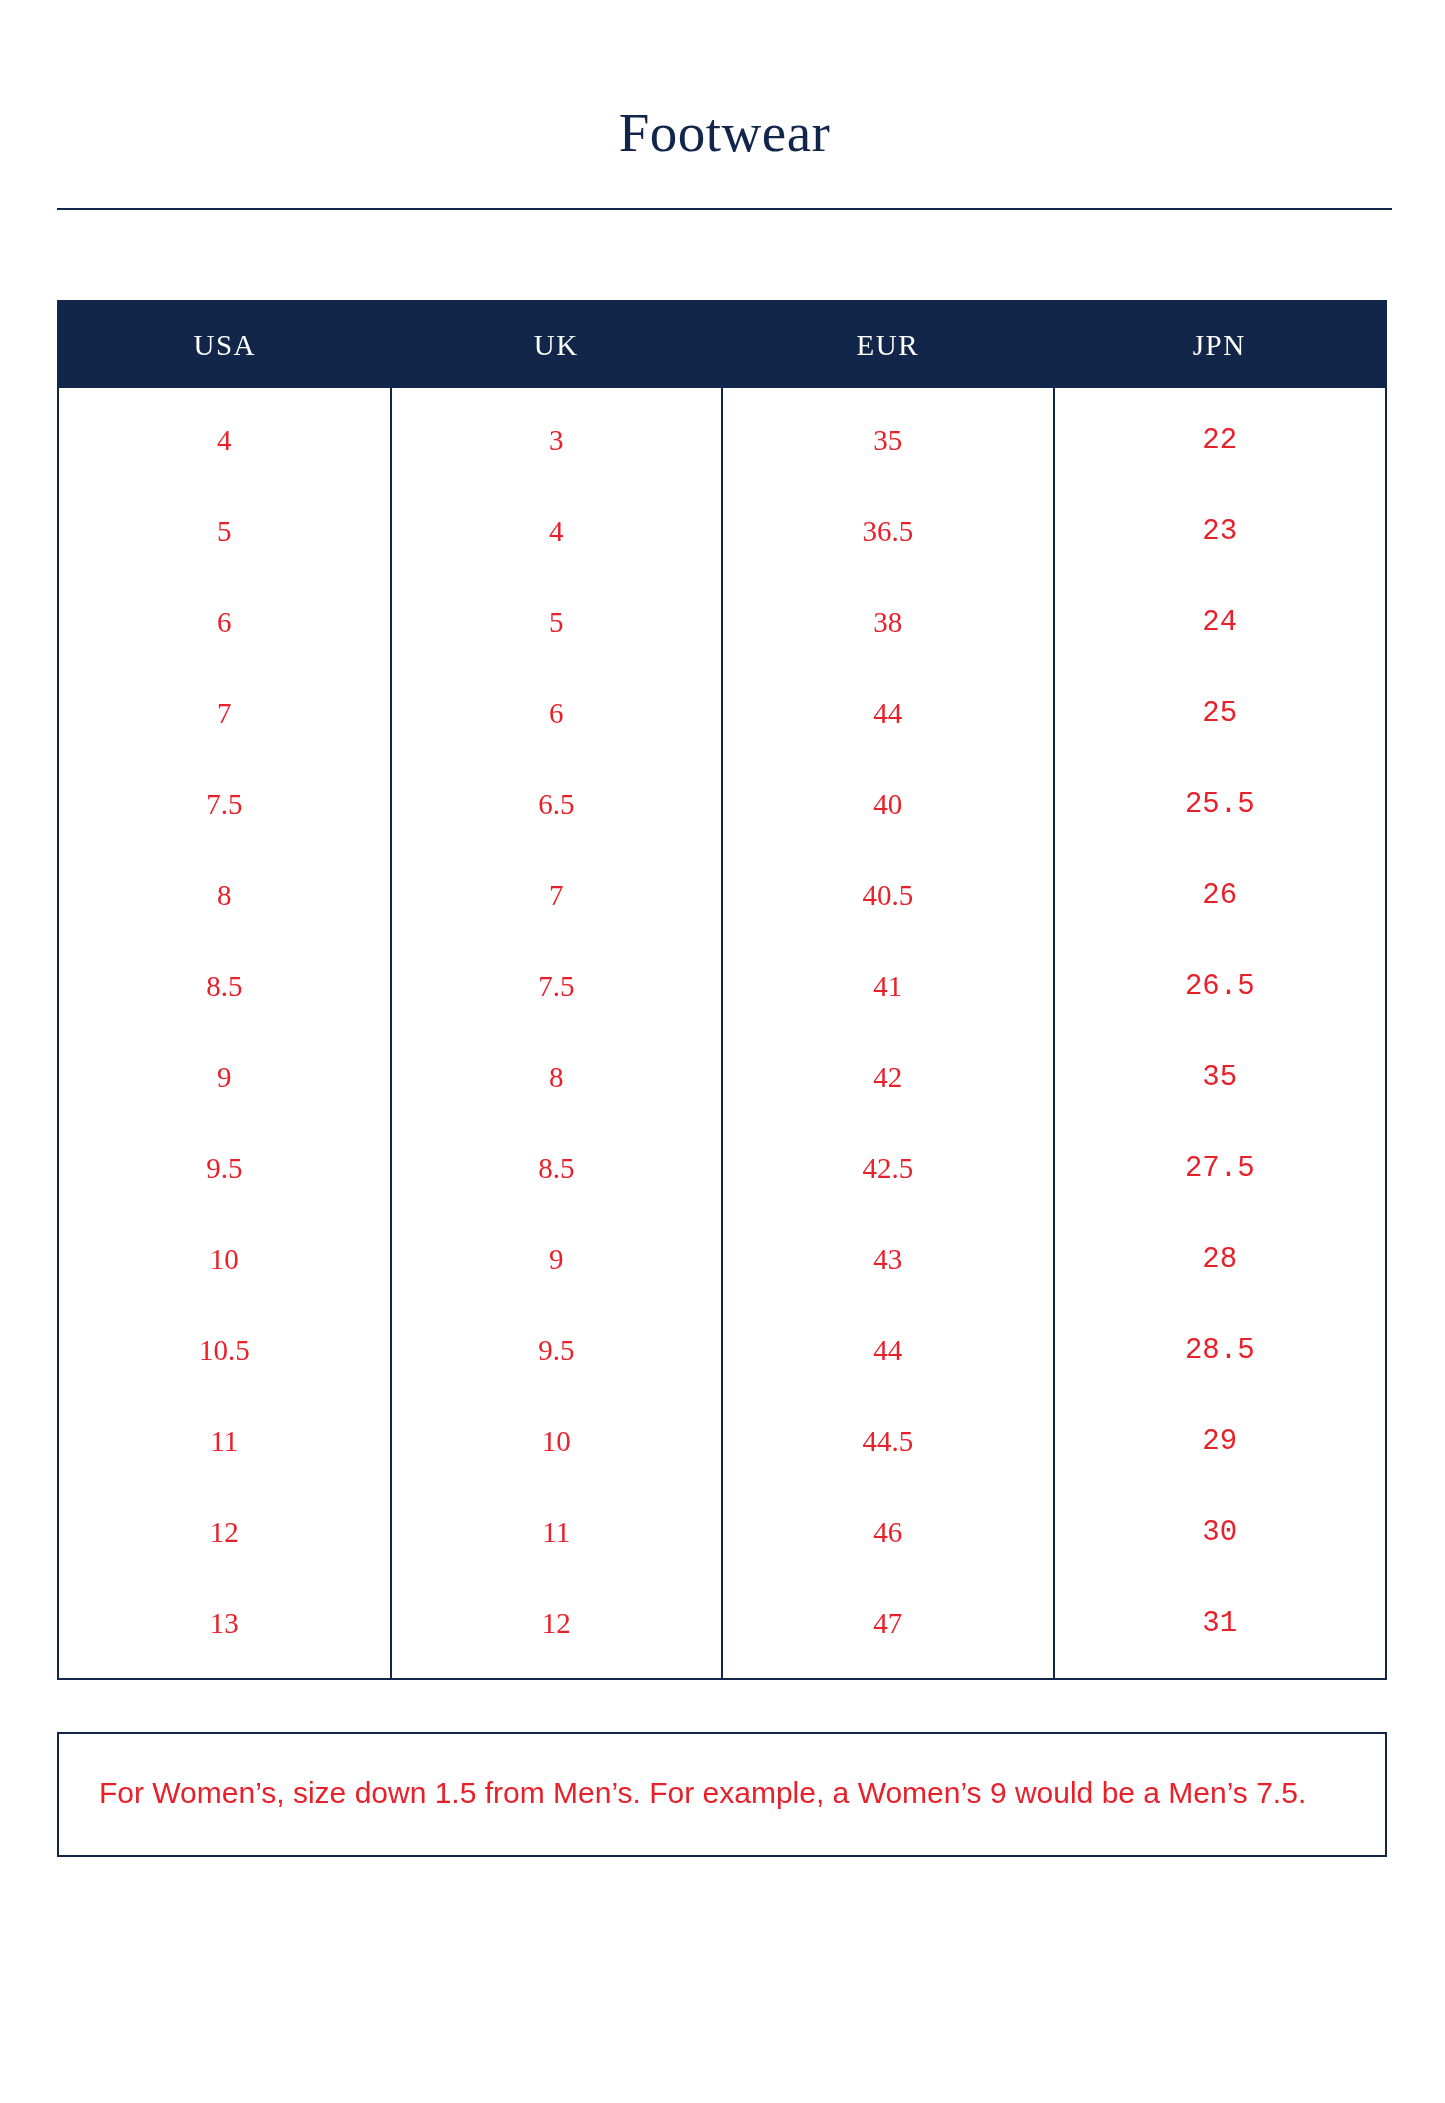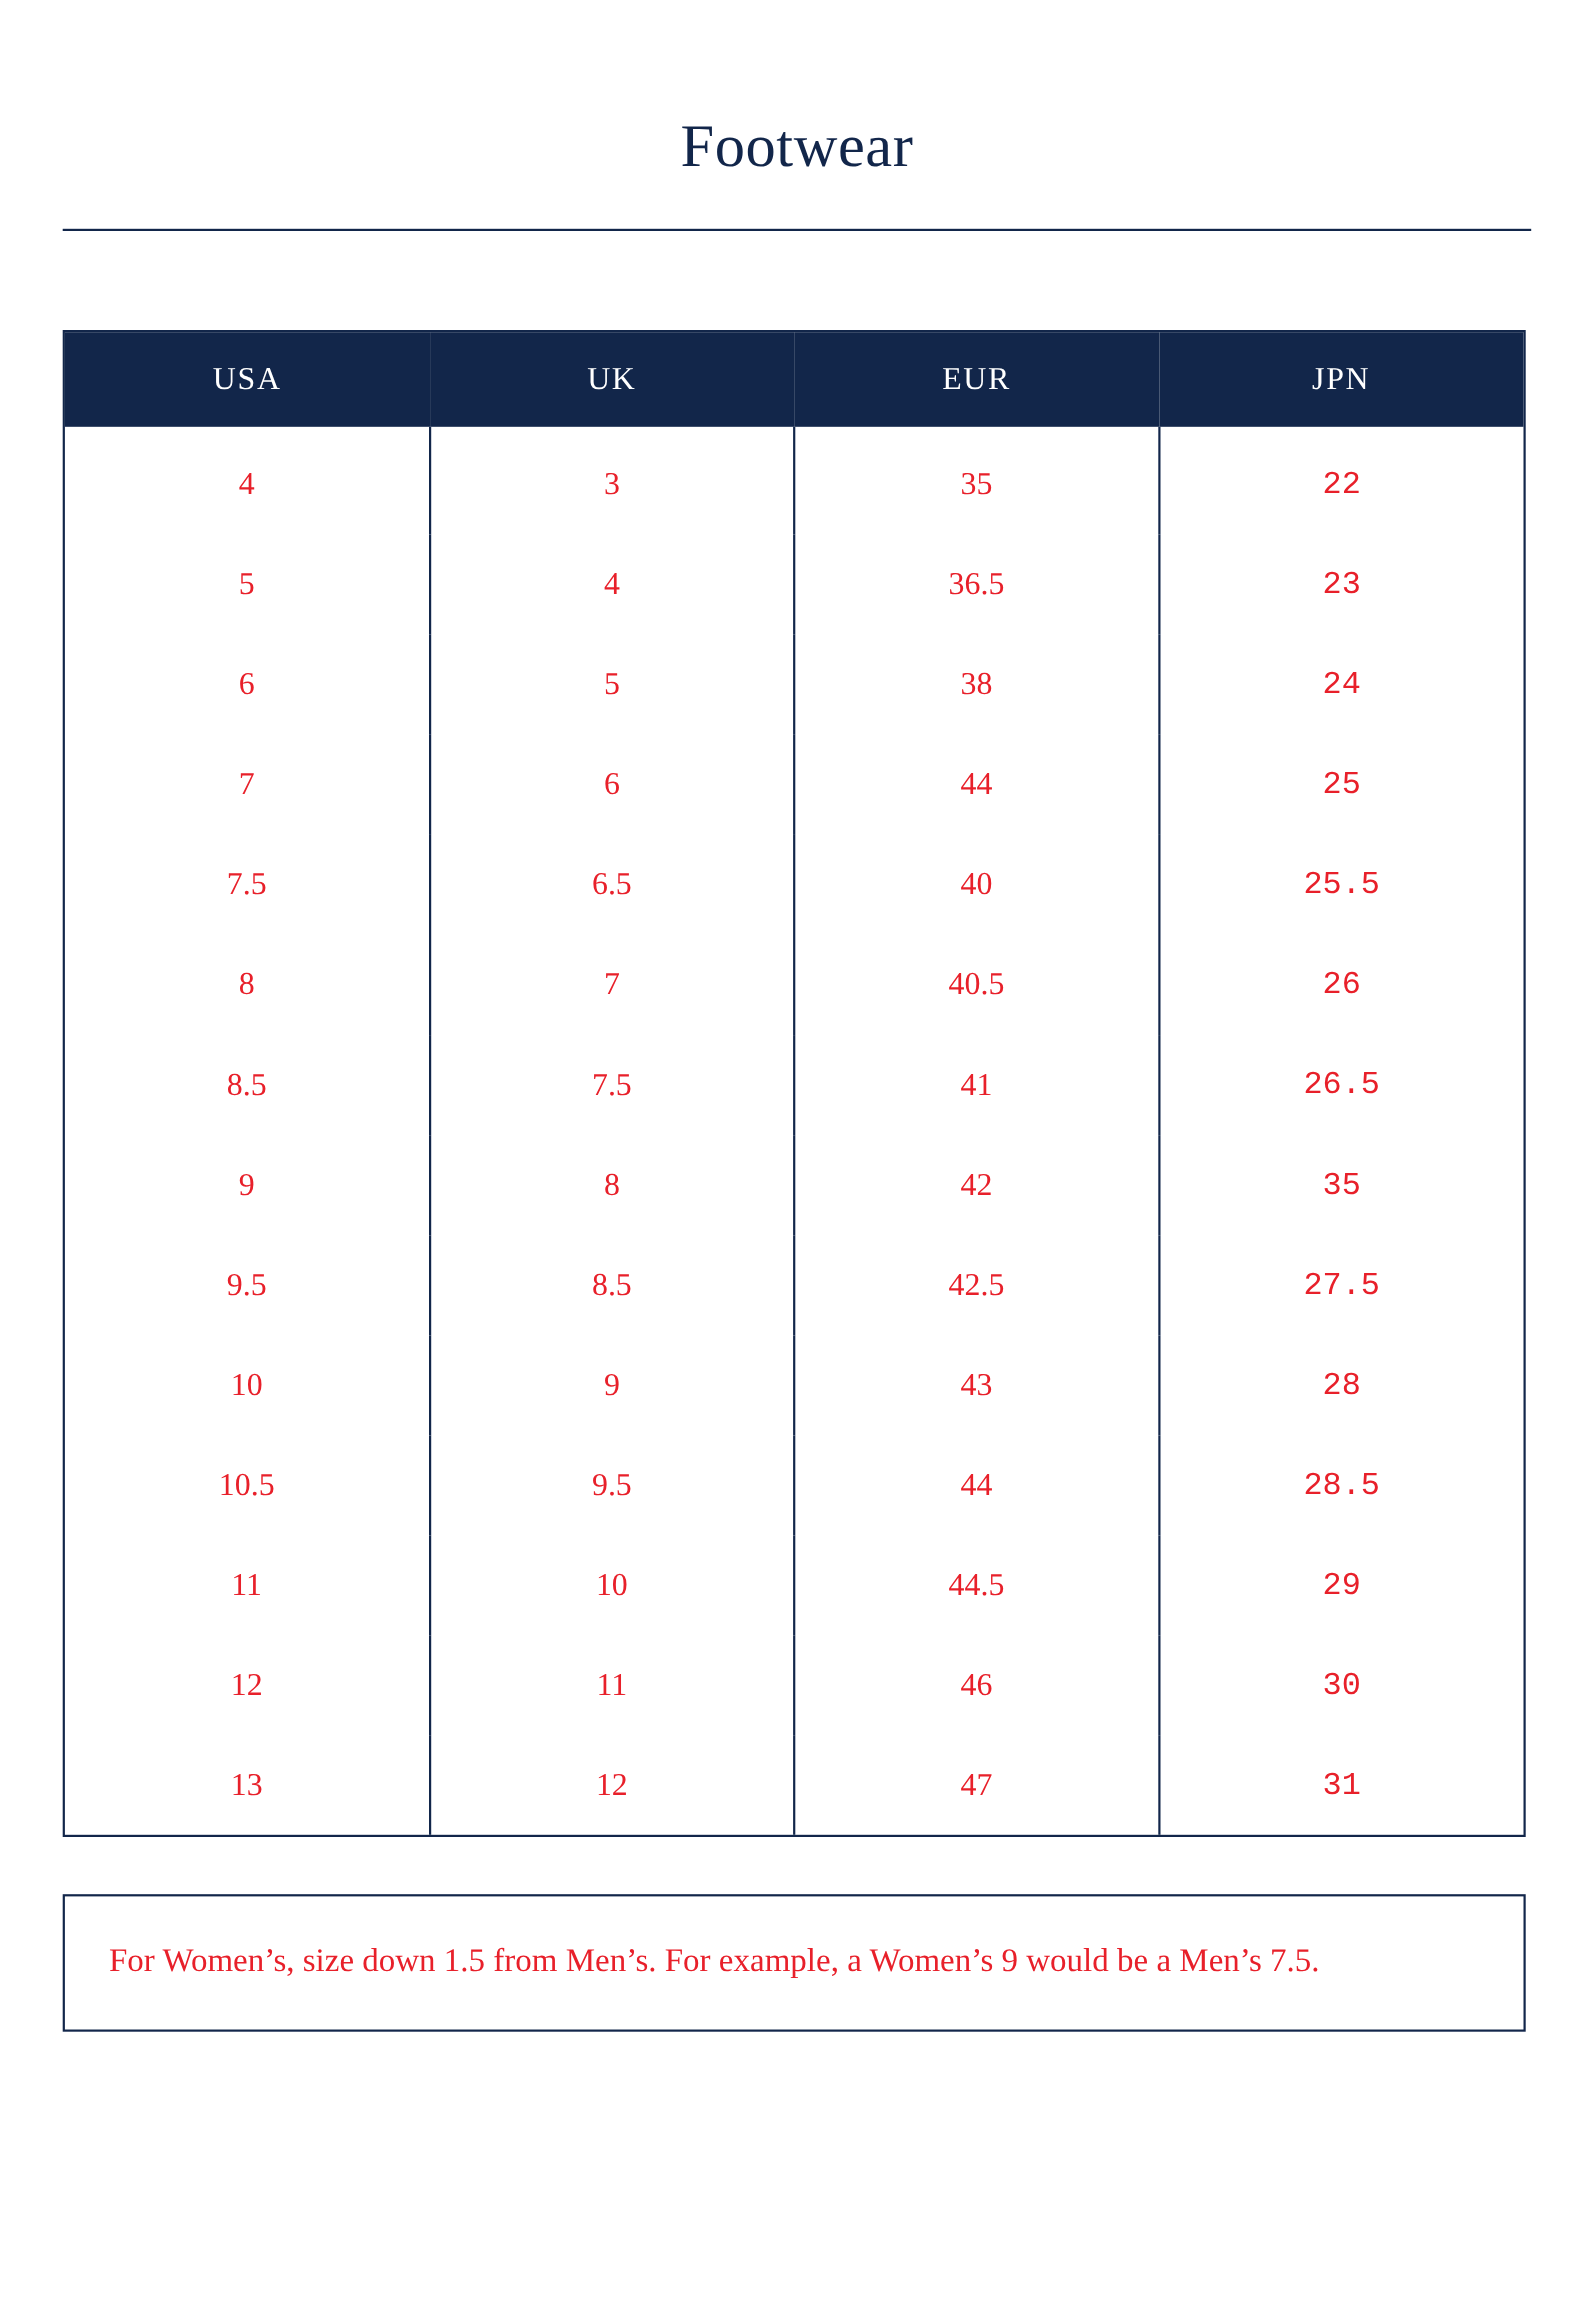--- a/index.html
+++ b/index.html
@@ -78,35 +78,35 @@
     border-left: none;
   }
   table.size-table tbody td:last-child {
     border-right: none;
     font-family: Liberation Mono, monospace;
   }
   table.size-table tbody tr:first-child td {
     padding-top: 8px;
   }
   table.size-table tbody tr:last-child td {
-    padding-bottom: 0;
+    padding-bottom: 10px;
   }
   .note-box {
     margin-top: 52px;
     margin-left: 2px;
     width: 1330px;
     box-sizing: border-box;
     border: 2px solid #12264a;
     padding: 36px 40px 40px 40px;
   }
   .note-text {
     color: #e8202a;
     font-size: 30px;
     line-height: 1.5;
-    font-family: Liberation Serif, serif;
+    font-family: Liberation Sans, sans-serif;
   }
 </style>
 </head>
 <body>
 
 <div class="page">
 
   <h1 class="title">Footwear</h1>
 
   <div class="title-rule"></div>

